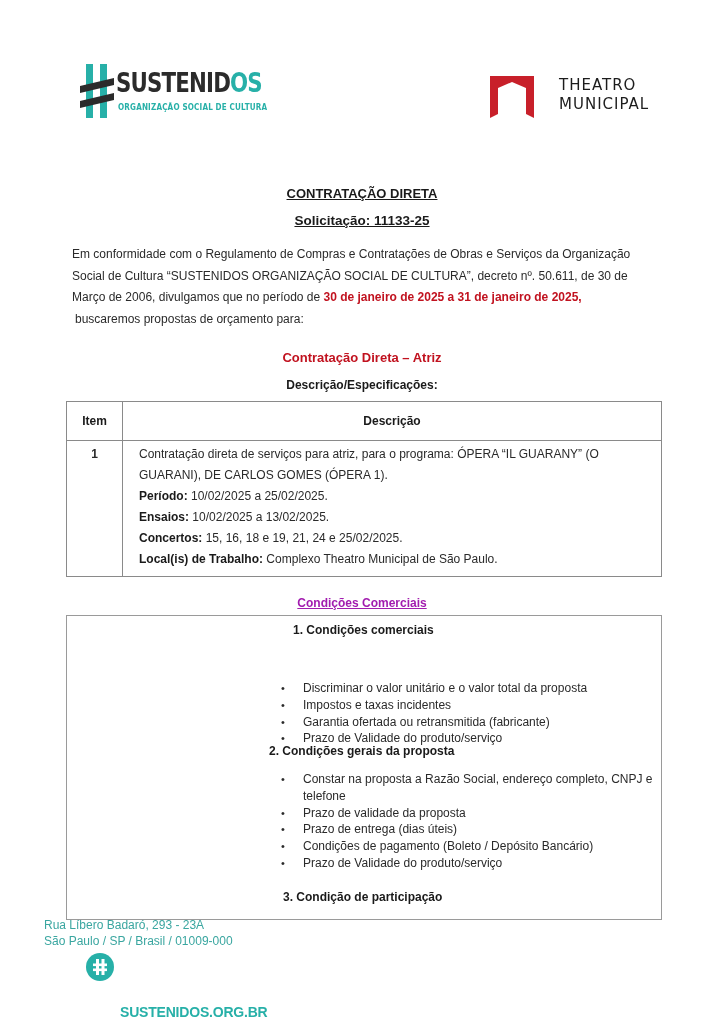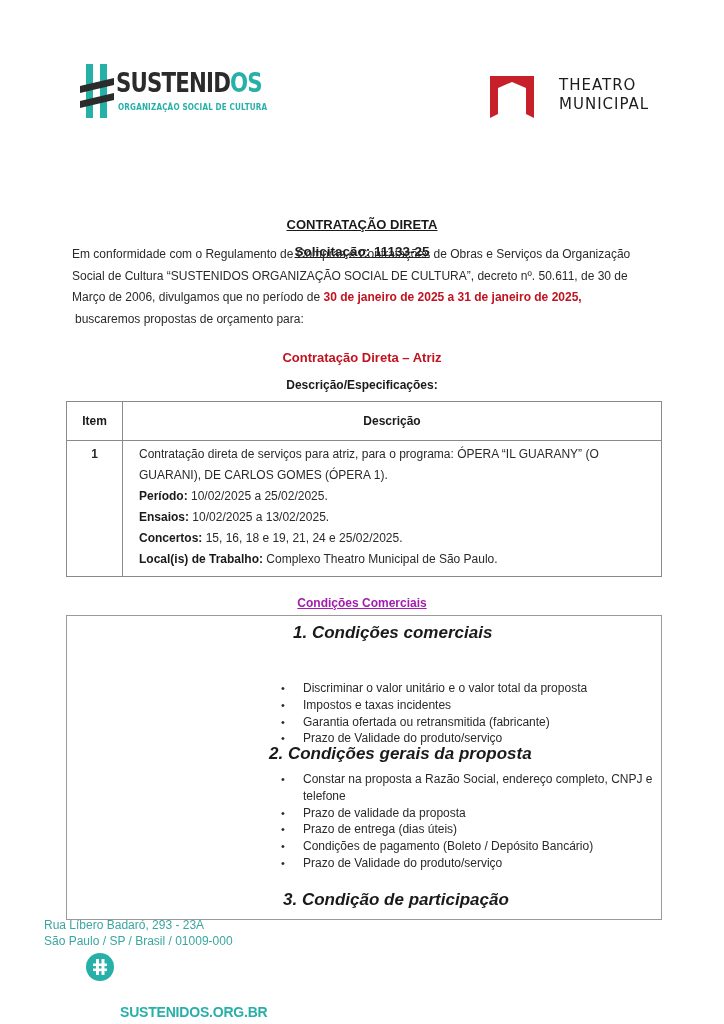--- a/index.html
+++ b/index.html
@@ -13,21 +13,21 @@
     .logo-sust .word .accent { color: #27b0a8; }
     .logo-sust .sub { position: absolute; left: 38px; top: 38px; font-family: "DejaVu Sans", sans-serif; font-weight: bold; font-size: 8.5px; color: #27b0a8; transform: scaleX(0.85); transform-origin: left top; white-space: nowrap; letter-spacing: 0.2px; }
 
     .logo-theatro { position: absolute; left: 490px; top: 74px; width: 170px; height: 44px; }
     .logo-theatro svg { position: absolute; left: 0; top: 0; }
     .logo-theatro .line1, .logo-theatro .line2 { position: absolute; left: 50px; font-family: "DejaVu Sans", sans-serif; font-weight: normal; font-size: 15px; color: #1c1c1c; letter-spacing: 1px; white-space: nowrap; margin-left: 19px; }
     .logo-theatro .line1 { top: 2px; }
     .logo-theatro .line2 { top: 21px; }
 
     
-    .title { position: absolute; left: 0; width: 724px; text-align: center; font-weight: bold; font-size: 13px; text-decoration: underline; color: #1a1a1a; margin-top: 31px; }
+    .title { position: absolute; left: 0; width: 724px; text-align: center; font-weight: bold; font-size: 13px; text-decoration: underline; color: #1a1a1a; }
     .t1 { top: 186px; }
     .t2 { top: 213px; font-size: 13.5px; }
 
     .intro { position: absolute; left: 72px; top: 244px; width: 590px; font-size: 12px; line-height: 21.5px; color: #2a2a2a; }
     .intro .red { color: #c1121f; font-weight: bold; }
     .intro .indent { padding-left: 3px; }
 
     .sub-title { position: absolute; left: 0; width: 724px; text-align: center; font-weight: bold; font-size: 13px; color: #c1121f; top: 350px; }
     .spec-label { position: absolute; left: 0; width: 724px; text-align: center; font-weight: bold; font-size: 12px; color: #1a1a1a; top: 378px; }
 
@@ -36,21 +36,21 @@
     .spec-table td, .spec-table th { border: 1px solid #8a8a8a; font-size: 12px; color: #2a2a2a; }
     .spec-table th { height: 39px; font-weight: bold; color: #1a1a1a; }
     .spec-table .col-item { width: 56px; text-align: center; vertical-align: top; font-weight: bold; padding-top: 6px; }
     .spec-table th.col-item { vertical-align: middle; padding-top: 0; }
     .spec-table .desc { padding: 3px 4px 6px 16px; line-height: 21px; vertical-align: top; }
     .spec-table .desc b { color: #1a1a1a; }
 
     .cond-title { position: absolute; left: 0; width: 724px; text-align: center; font-weight: bold; font-size: 12px; color: #a21caf; text-decoration: underline; top: 596px; }
 
     .cond-box { position: absolute; left: 66px; top: 615px; width: 596px; height: 305px; border: 1px solid #9a9a9a; border-bottom: 1px solid #9a9a9a; }
-    .cond-h { position: absolute; font-weight: bold; font-size: 17px; color: #1a1a1a; font-style: italic; }
+    .cond-h { position: absolute; font-weight: bold; font-size: 12px; color: #1a1a1a; }
     .h1 { left: 226px; top: 7px; }
     .h2 { left: 202px; top: 128px; }
     .h3 { left: 216px; top: 274px; }
     .cond-list { position: absolute; list-style: none; font-size: 12px; color: #2a2a2a; line-height: 16.8px; }
     .cond-list li { position: relative; padding-left: 28px; }
     .cond-list li::before { content: "\2022"; position: absolute; left: 6px; top: 0; font-size: 11px; }
     .l1 { left: 208px; top: 32px; width: 330px; margin-top: 32px; }
     .l2 { left: 208px; top: 155px; width: 385px; }
 
     .footer-addr { position: absolute; left: 44px; top: 917px; font-size: 12px; line-height: 16px; color: #3aa6a0; }

